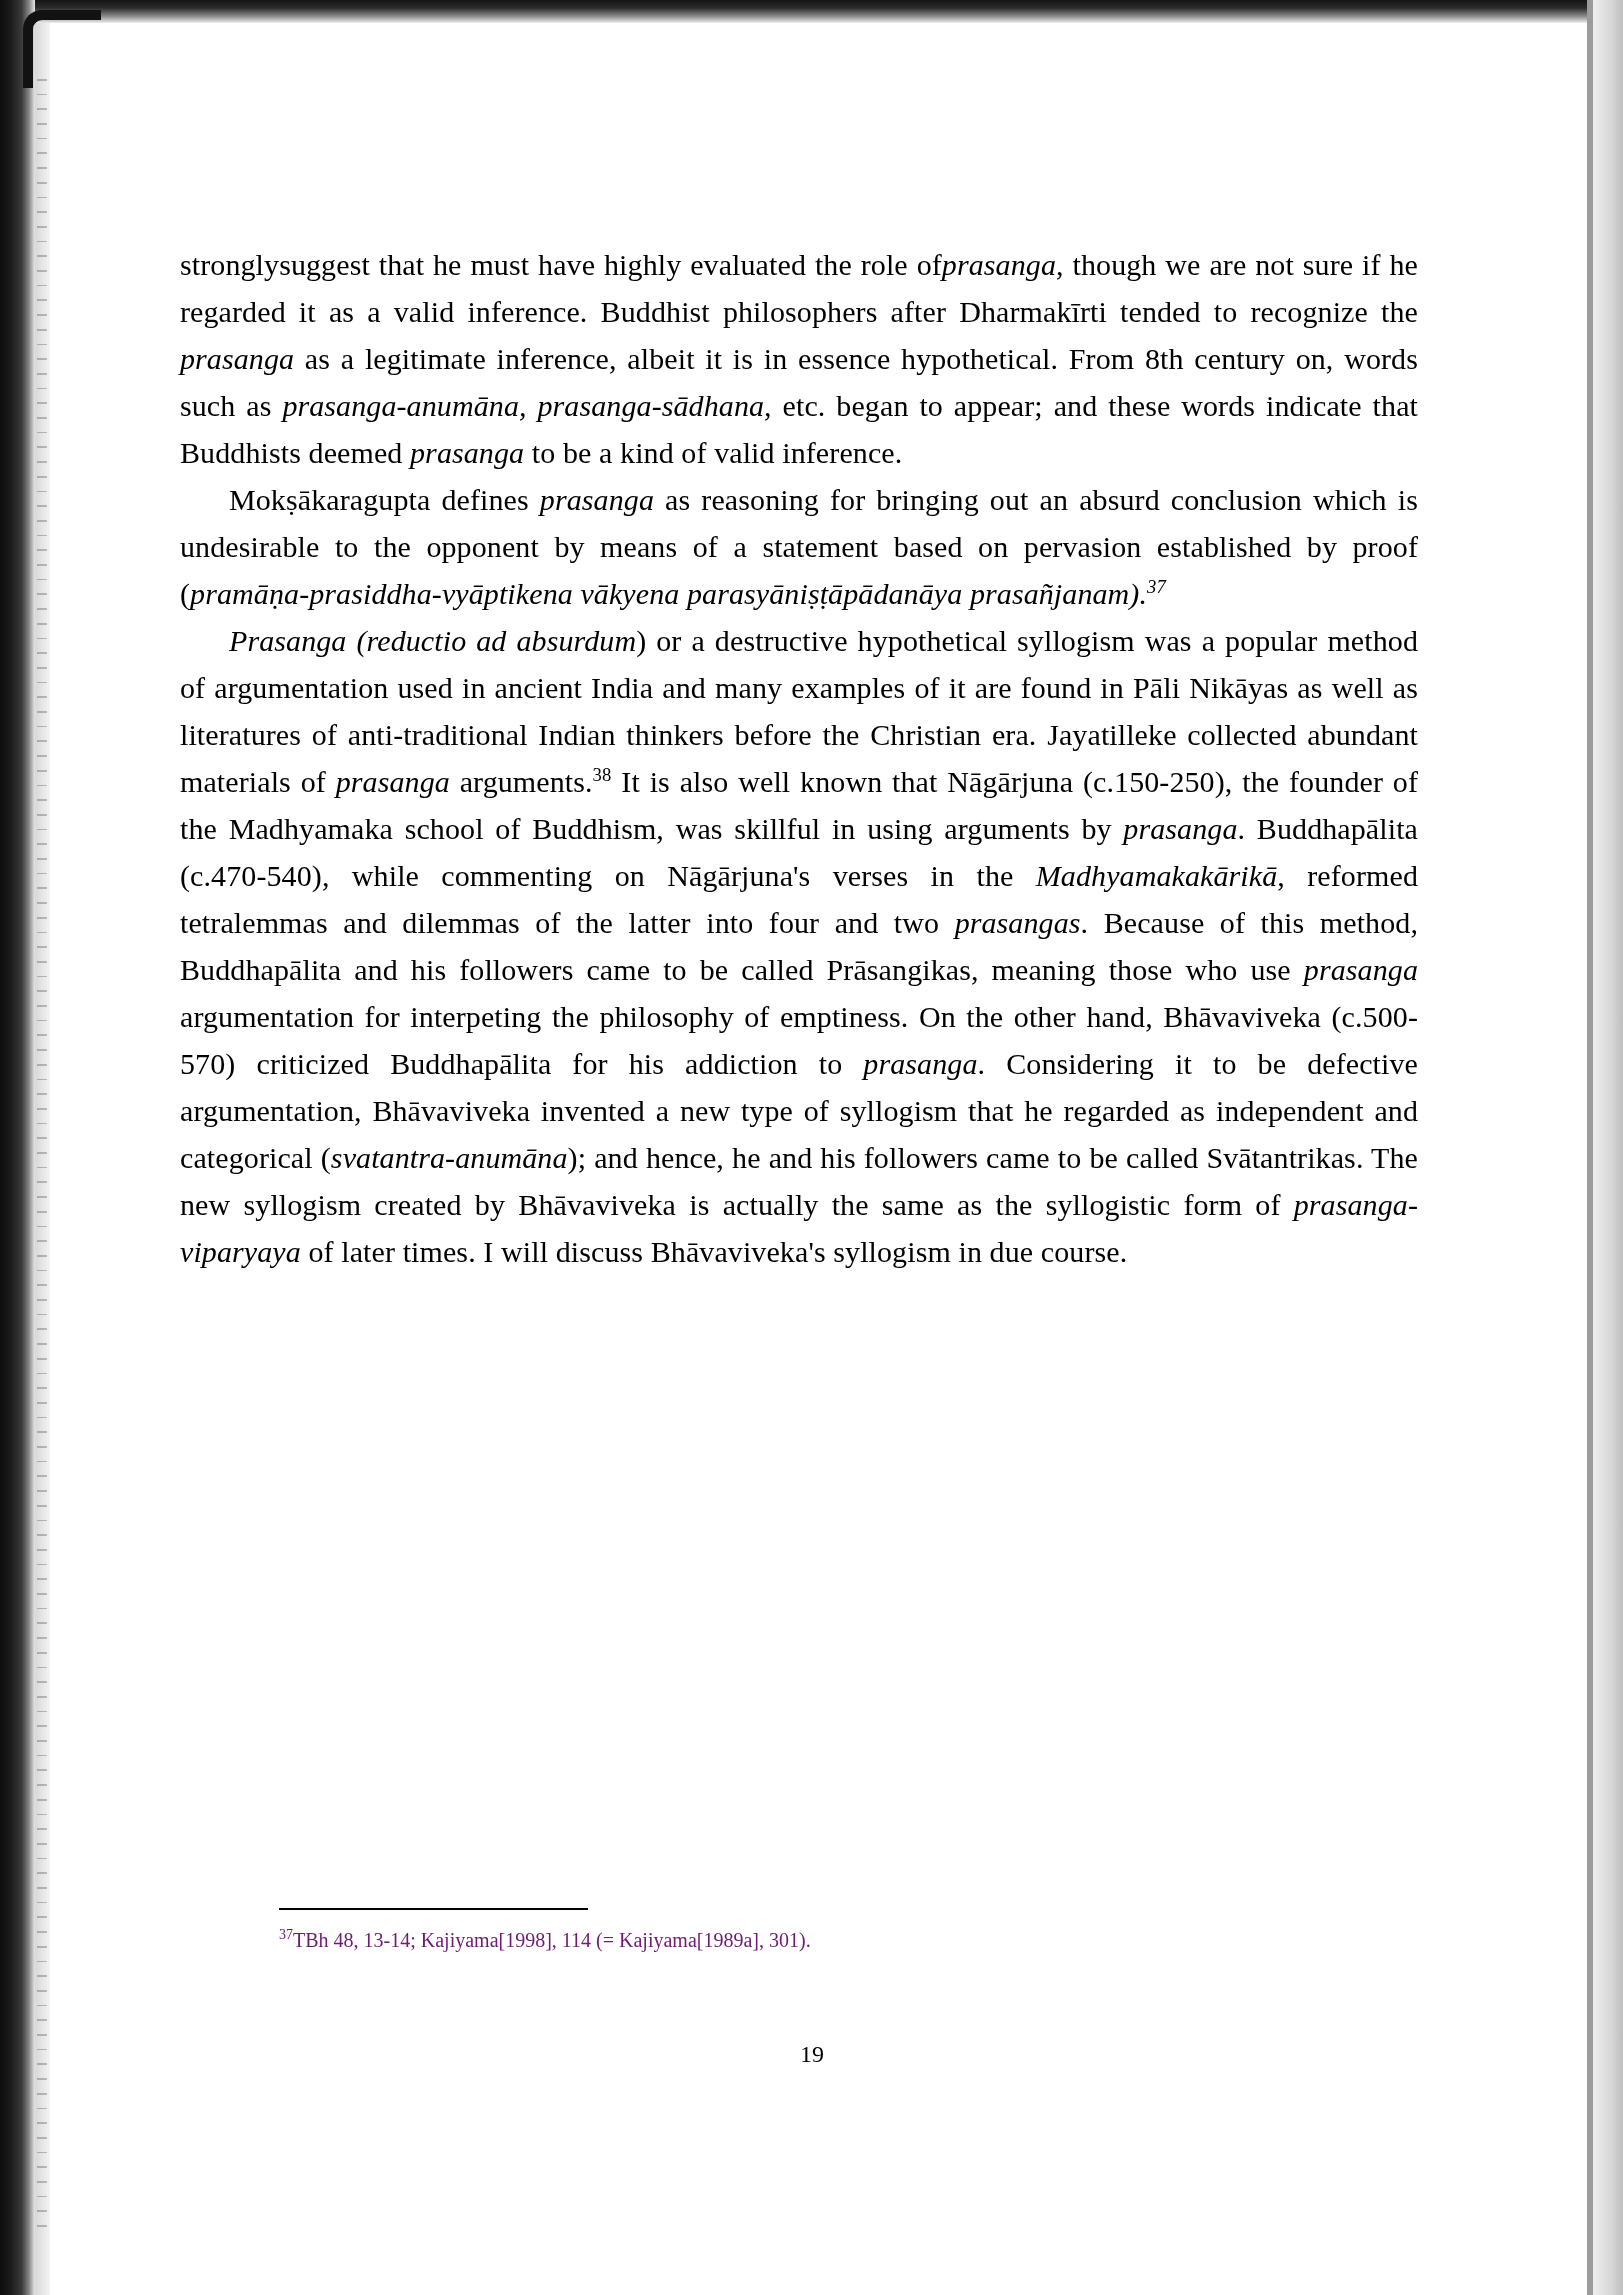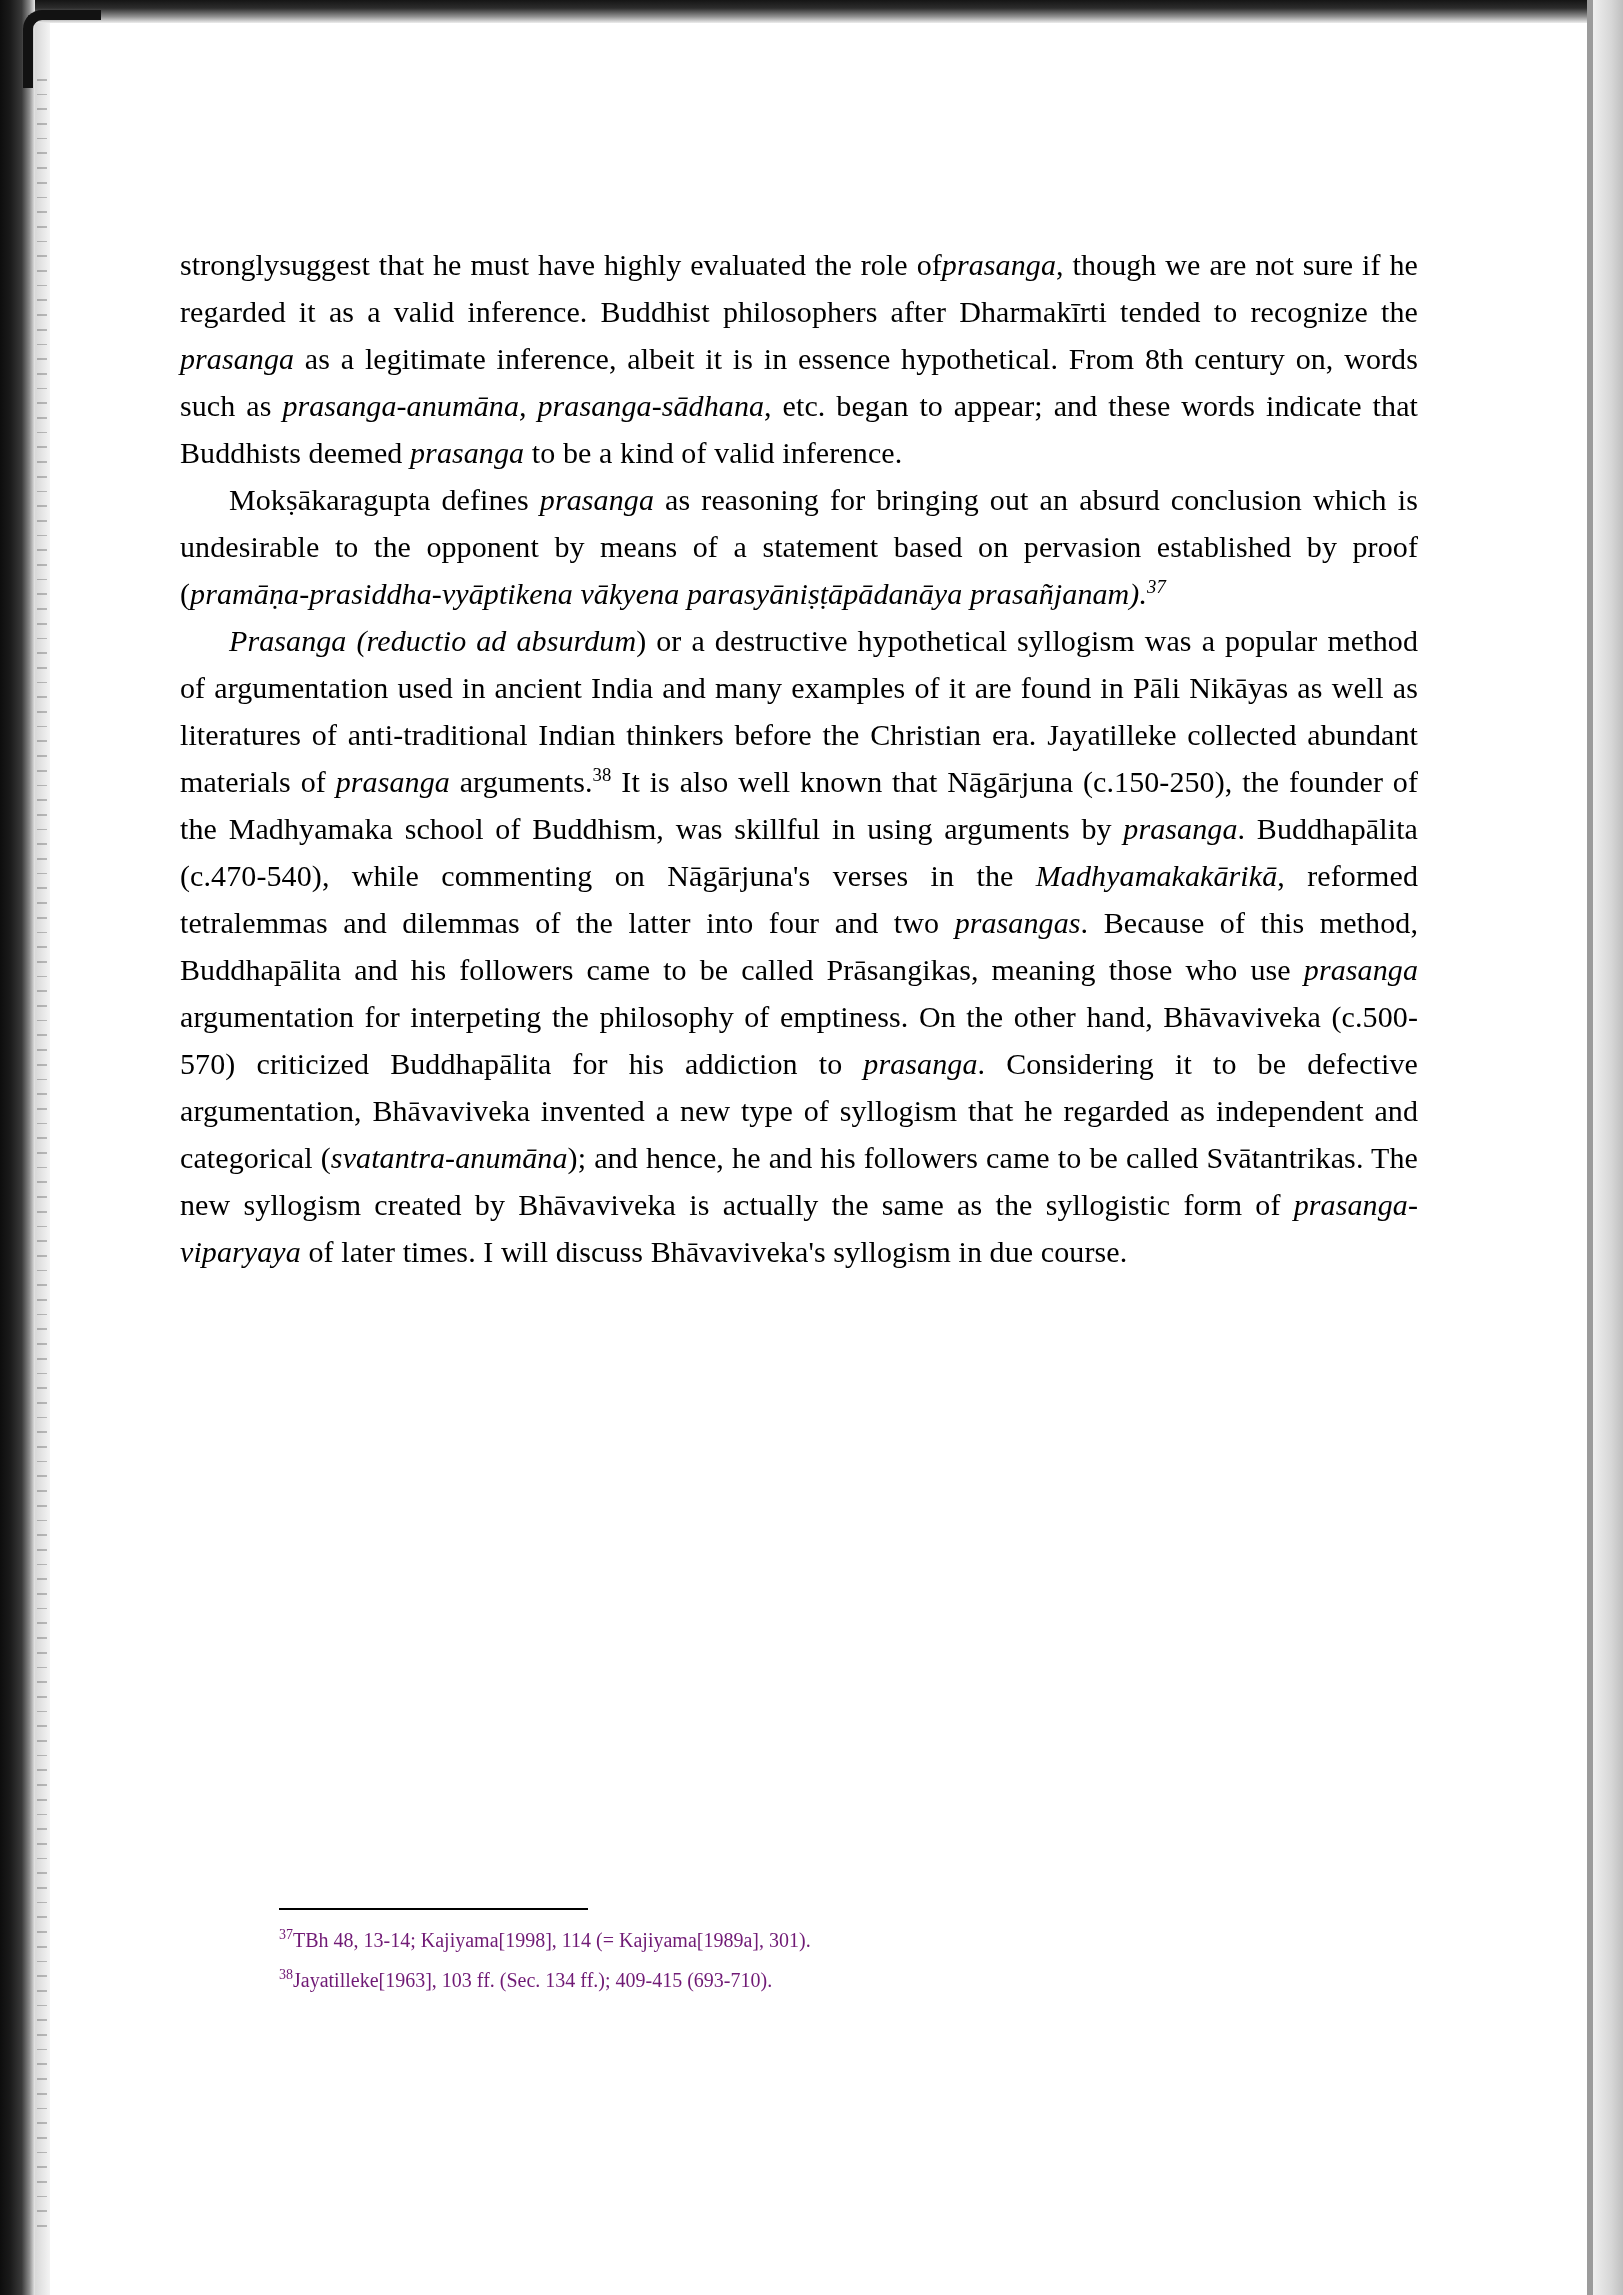--- a/index.html
+++ b/index.html
@@ -161,18 +161,18 @@
     <p class="body-par" id="par-1"><span>stronglysuggest that he must have highly evaluated the role of</span><span class="it">prasanga</span><span>, though we are not sure if he regarded it as a valid inference.  Buddhist philosophers after Dharmakīrti tended to recognize the </span><span class="it">prasanga</span><span> as a legitimate inference, albeit it is in essence hypothetical.  From 8th century on, words such as </span><span class="it">prasanga-anumāna, prasanga-sādhana</span><span>, etc. began to appear; and these words indicate that Buddhists deemed </span><span class="it">prasanga</span><span> to be a kind of valid inference.</span></p>
     <p class="body-par indent" id="par-2"><span>Mokṣākaragupta defines </span><span class="it">prasanga</span><span> as reasoning for bringing out an absurd conclusion which is undesirable to the opponent by means of a statement based on pervasion established by proof (</span><span class="it">pramāṇa-prasiddha-vyāptikena vākyena parasyāniṣṭāpādanāya prasañjanam).</span><span class="sup it">37</span></p>
     <p class="body-par indent" id="par-3"><span class="it">Prasanga (reductio ad absurdum</span><span>) or a destructive hypothetical syllogism was a popular method of argumentation used in ancient India and many examples of it are found in Pāli Nikāyas as well as literatures of anti-traditional Indian thinkers before the Christian era.  Jayatilleke collected abundant materials of </span><span class="it">prasanga</span><span> arguments.</span><span class="sup">38</span><span> It is also well known that Nāgārjuna (c.150-250), the founder of the Madhyamaka school of Buddhism, was skillful in using arguments by </span><span class="it">prasanga</span><span>.    Buddhapālita (c.470-540), while commenting on Nāgārjuna's verses in the </span><span class="it">Madhyamakakārikā</span><span>, reformed tetralemmas and dilemmas of the latter into four and two </span><span class="it">prasangas</span><span>.  Because of this method, Buddhapālita and his followers came to be called Prāsangikas, meaning those who use </span><span class="it">prasanga</span><span> argumentation for interpeting the philosophy of emptiness.   On the other hand, Bhāvaviveka (c.500-570) criticized Buddhapālita for his addiction to </span><span class="it">prasanga</span><span>.  Considering it to be defective argumentation, Bhāvaviveka invented a new type of syllogism that he regarded as independent and categorical (</span><span class="it">svatantra-anumāna</span><span>); and hence, he and his followers came to be called Svātantrikas.  The new syllogism created by Bhāvaviveka is actually the same as the syllogistic form of </span><span class="it">prasanga-viparyaya</span><span> of later times.  I will discuss Bhāvaviveka's syllogism in due course.</span></p>
 
   </div>
 
   <div class="footnote-rule"></div>
 
   <div class="footnotes">
     <div class="footnote" id="fn-1"><span class="fn-mark">37</span><span>TBh 48, 13-14; Kajiyama[1998], 114 (= Kajiyama[1989a], 301).</span></div>
-    <div class="footnote" id="fn-2"><span class="fn-mark">38</span><span>Jayatilleke[1963], 103 ff. (Sec. 134 ff.); 409-415 (693-710).</span></div>
   </div>
 
+  <div class="page-number">19</div>
 
 </div>
 
 
 </body></html>

